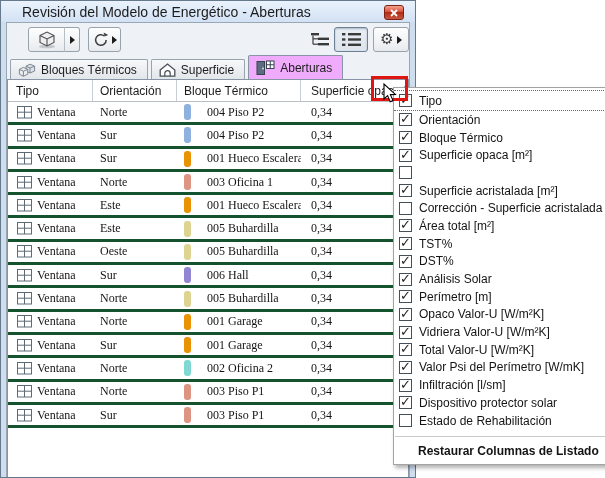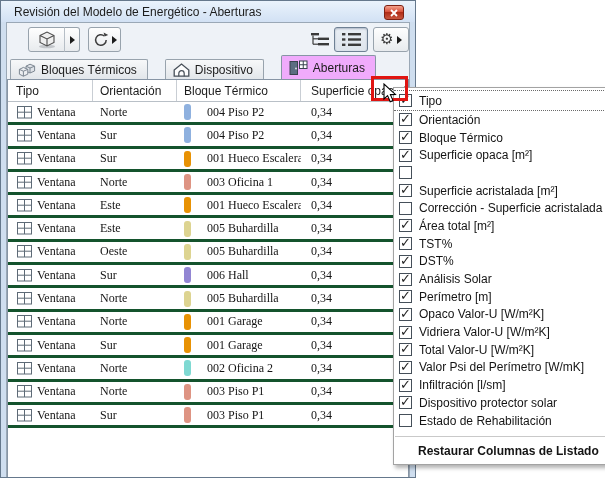--- a/index.html
+++ b/index.html
@@ -5,21 +5,21 @@
   * { margin:0; padding:0; box-sizing:border-box; }
   html,body { width:605px; height:478px; }
   body { font-family:"Liberation Sans","DejaVu Sans",sans-serif; background:#fff; }
   #stage { position:relative; width:605px; height:478px; overflow:hidden; background:#fff; }
 
   
   .dialog { position:absolute; left:0; top:0; width:416px; height:478px;
             background:#cfdeef; border:1px solid #65788c; }
   .titlebar { position:absolute; left:0; top:0; right:0; height:21px;
               background:linear-gradient(#eaf3fc,#d2e1f4); display:flex; align-items:center; }
-  .title-text { font-size:12px; color:#1c1c1c; padding-left:13px; white-space:nowrap; }
+  .title-text { font-size:14px; color:#1c1c1c; padding-left:21px; white-space:nowrap; }
   .close-btn { position:absolute; right:11px; top:4px; width:20px; height:15px;
                background:linear-gradient(#f4a38e,#d8503a 45%,#b02d18 50%,#c8573f);
                border:1px solid #7e2012; border-radius:3px;
                display:flex; align-items:center; justify-content:center; }
   .client { position:absolute; left:5px; right:5px; top:21px; bottom:0;
             background:#eef2f7; border:1px solid #9aa8b6; border-bottom:none; }
 
   
   .toolbar { position:relative; height:33px; }
   .tbtn { position:absolute; top:4px; height:25px; background:linear-gradient(#fefefe,#e8ebee);
@@ -32,21 +32,21 @@
                 border:1px solid #6e8094; box-shadow:inset 0 1px 2px rgba(60,80,110,.35); }
   .btn-gear   { left:366px; width:36px; gap:3px; }
   .arrow-right { width:0; height:0; border-left:5px solid #1c1c1c;
                  border-top:4px solid transparent; border-bottom:4px solid transparent; }
   .gear-glyph { font-family:"DejaVu Sans",sans-serif; font-size:15px; color:#3b3b3b; line-height:1; }
 
   
   .tabs { position:absolute; left:0; top:33px; right:0; height:23px; z-index:3; padding-left:3px; display:flex; align-items:flex-end; }
   .tab { display:flex; align-items:center; gap:5px; height:20px; padding:0 10px 0 7px;
          background:linear-gradient(#f7f8f9,#e2e6ea); border:1px solid #98a3ad; border-bottom:none;
-         border-radius:2px 2px 0 0; margin-right:17px; font-size:12px; color:#1c1c1c; white-space:nowrap; }
+         border-radius:2px 2px 0 0; margin-right:3px; font-size:12px; color:#1c1c1c; white-space:nowrap; }
   .tab.active { height:24px; background:#f0abfc; border-color:#8795a5; position:relative; z-index:4; }
 
   
   .table-box { position:absolute; left:0; right:0; top:56px; bottom:0; background:#fff;
                border:1px solid #8795a5; border-bottom:none; z-index:1; overflow:hidden; }
   .thead { display:flex; height:22px; align-items:center; border-bottom:1px solid #b9c0c7; }
   .th { font-size:12px; color:#1c1c1c; height:100%; display:flex; align-items:center;
         border-right:1px solid #c9ced4; overflow:hidden; white-space:nowrap; }
   .th.c1 { width:85px; padding-left:8px; }
   .th.c2 { width:84px; padding-left:7px; }
@@ -152,21 +152,21 @@
             <path d="M1.4 6.4 L5.4 4.4 L9.8 6.4 L9.8 11.2 L5.4 13.2 L1.4 11.2 Z" fill="#eceef1" stroke="#7d8792" stroke-width="1"></path>
             <path d="M1.4 6.4 L5.4 8.2 L9.8 6.4 M5.4 8.2 L5.4 13.2" fill="none" stroke="#7d8792" stroke-width="1"></path>
           </svg>
           <span>Bloques Térmicos</span>
         </div>
         <div class="tab">
           <svg class="icon-svg" width="17" height="14" viewBox="0 0 17 14">
             <path d="M1.2 7 L8.5 1 L15.8 7 L15.8 13.2 L1.2 13.2 Z" fill="#fdfdfd" stroke="#474f58" stroke-width="1.3"></path>
             <path d="M5.8 13.2 L5.8 10.5 A2.7 2.8 0 0 1 11.2 10.5 L11.2 13.2" fill="none" stroke="#474f58" stroke-width="1.2"></path>
           </svg>
-          <span>Dispositivo</span>
+          <span>Superficie</span>
         </div>
         <div class="tab active">
           <svg class="icon-svg" width="19" height="15" viewBox="0 0 19 15">
             <rect x="1" y="1.5" width="7.5" height="13" fill="#5c6d82" stroke="#39434f" stroke-width="1"></rect>
             <circle cx="7" cy="8.5" r="0.9" fill="#e8e8e8"></circle>
             <rect x="10.5" y="1" width="7.5" height="7.5" fill="#fff" stroke="#39434f" stroke-width="1"></rect>
             <line x1="14.25" y1="1" x2="14.25" y2="8.5" stroke="#39434f" stroke-width="1"></line>
             <line x1="10.5" y1="4.75" x2="18" y2="4.75" stroke="#39434f" stroke-width="1"></line>
           </svg>
           <span>Aberturas</span>

